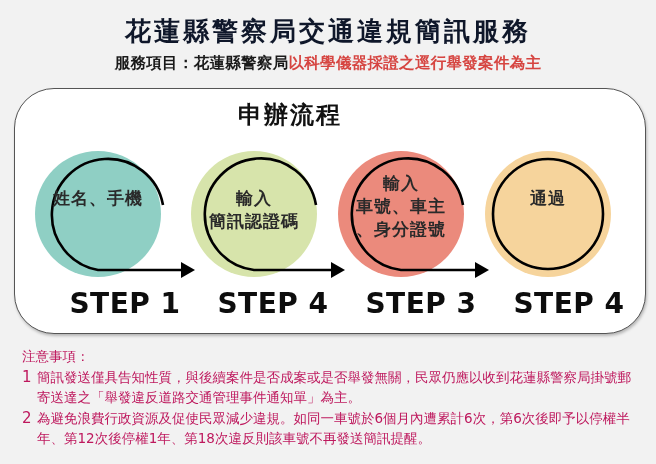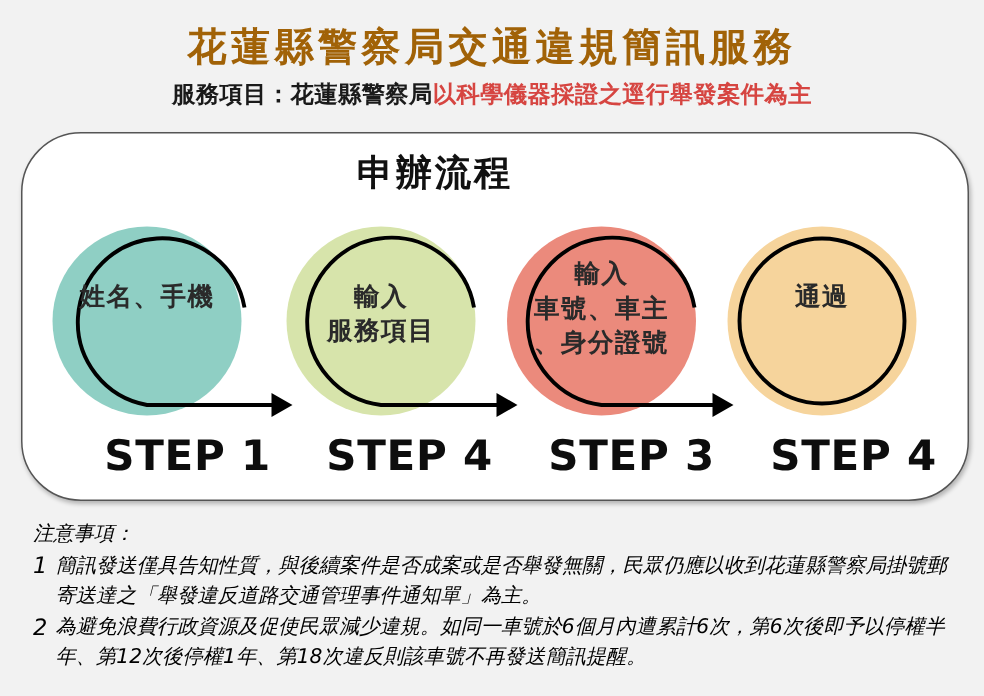--- a/index.html
+++ b/index.html
@@ -6,21 +6,21 @@
   body {
     width: 656px; height: 464px; overflow: hidden;
     background: #f2f2f2;
     font-family: "DejaVu Sans", "Liberation Sans", sans-serif;
     color: #1a1a1a;
     position: relative;
   }
   .title {
     position: absolute; left: 0; top: 14px; width: 656px;
     text-align: center; font-size: 26px; font-weight: bold;
-    letter-spacing: 3px; color: #a16207;
+    letter-spacing: 3px; color: #0f172a;
   }
   .subtitle {
     position: absolute; left: 0; top: 53px; width: 656px;
     text-align: center; font-size: 15.5px; font-weight: bold;
     letter-spacing: 0.3px;
   }
   .subtitle .red { color: #d64541; }
   .panel {
     position: absolute; left: 14px; top: 88px;
     width: 630px; height: 244px;
@@ -41,21 +41,21 @@
     letter-spacing: 1px;
   }
   .step-label {
     position: absolute; width: 120px; text-align: center;
     top: 287px; font-size: 28px; font-weight: bold;
     font-family: "DejaVu Sans", sans-serif; letter-spacing: 0.5px;
     color: #0d0d0d;
   }
   .notes {
     position: absolute; left: 22px; top: 346px; width: 620px;
-    font-size: 13.5px; color: #000000; line-height: 20.5px; font-style: italic;
+    font-size: 13.5px; color: #be185d; line-height: 20.5px;
   }
   .notes .head { margin-bottom: 0; }
   .note-item { display: flex; }
   .note-num { width: 13px; flex: 0 0 13px; font-size: 15px; }
   .note-text { flex: 1; padding-left: 2px; }
 </style>
 </head>
 <body>
 
 <div class="title">花蓮縣警察局交通違規簡訊服務</div>
@@ -95,21 +95,21 @@
     <circle cx="548" cy="214" r="63" fill="#f6d49c"></circle>
     <circle cx="548" cy="214" r="55" fill="none" stroke="#000" stroke-width="2.6"></circle>
   </g>
 </svg>
 
 <div class="circle-text" style="left:33px; top:187px;">
   <div>姓名、手機</div>
 </div>
 <div class="circle-text" style="left:189px; top:187px;">
   <div>輸入</div>
-  <div>服務項目</div>
+  <div>簡訊認證碼</div>
 </div>
 <div class="circle-text" style="left:336px; top:172px;">
   <div>輸入</div>
   <div>車號、車主</div>
   <div>、身分證號</div>
 </div>
 <div class="circle-text" style="left:483px; top:187px;">
   <div>通過</div>
 </div>
 

